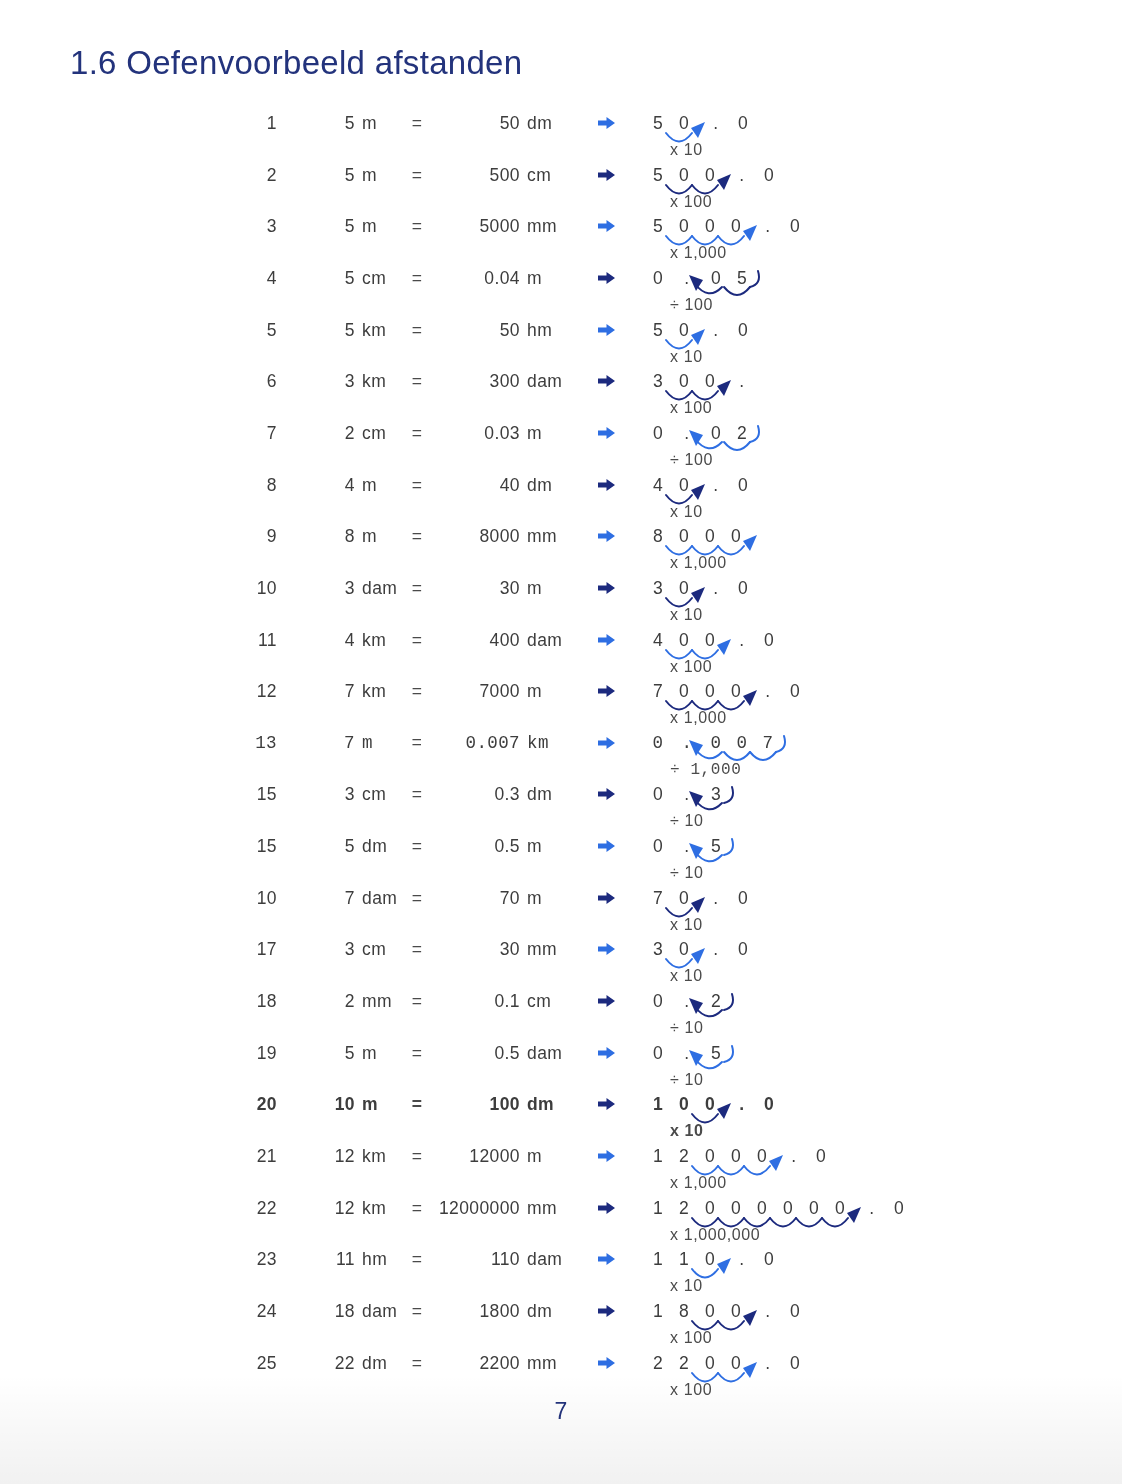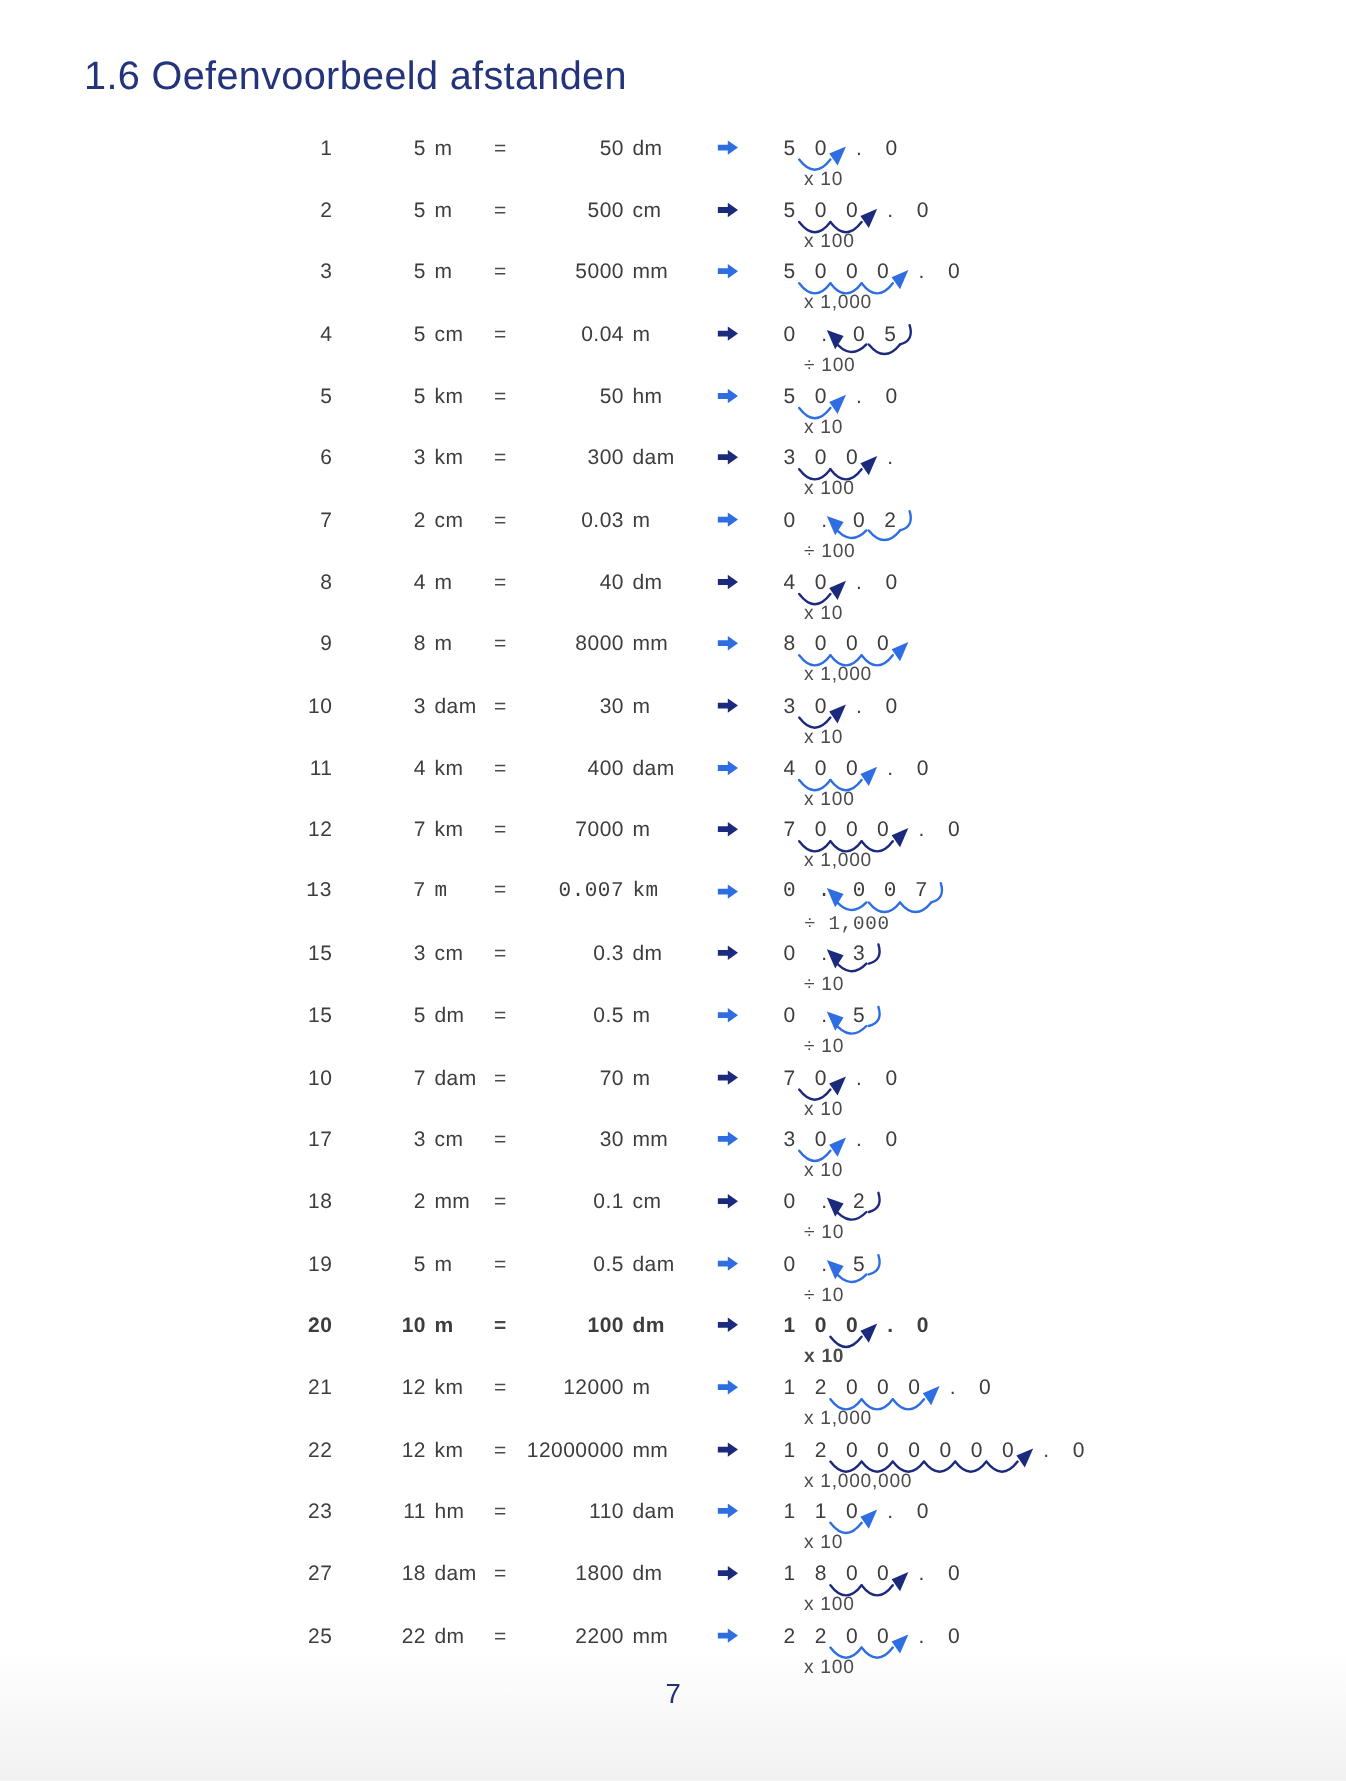--- a/index.html
+++ b/index.html
@@ -581,21 +581,21 @@
           </svg>
           <span class="vd" style="left: 0px; width: 26px;">1</span>
           <span class="vd" style="left: 26px; width: 26px;">1</span>
           <span class="vd" style="left: 52px; width: 26px;">0</span>
           <span class="vd" style="left: 91px; width: 12px;">.</span>
           <span class="vd" style="left: 111px; width: 26px;">0</span>
         </div>
         <span class="lbl">x 10</span>
       </div>
       <div class="row" style="top: 1299.95px;">
-        <span class="num">27</span>
+        <span class="num">24</span>
         <span class="vnum">18</span>
         <span class="vunit">dam</span>
         <span class="eq">=</span>
         <span class="rnum">1800</span>
         <span class="runit">dm</span>
         <svg class="lead" width="18" height="14" viewBox="0 0 18 14">
           <path d="M0 4.6 L8.5 4.6 L8.5 1 L17 7 L8.5 13 L8.5 9.4 L0 9.4 Z" fill="#1c2a7e"></path>
         </svg>
         <div class="viz" style="width: 169px;">
           <svg width="169" height="44" viewBox="0 0 169 44">

